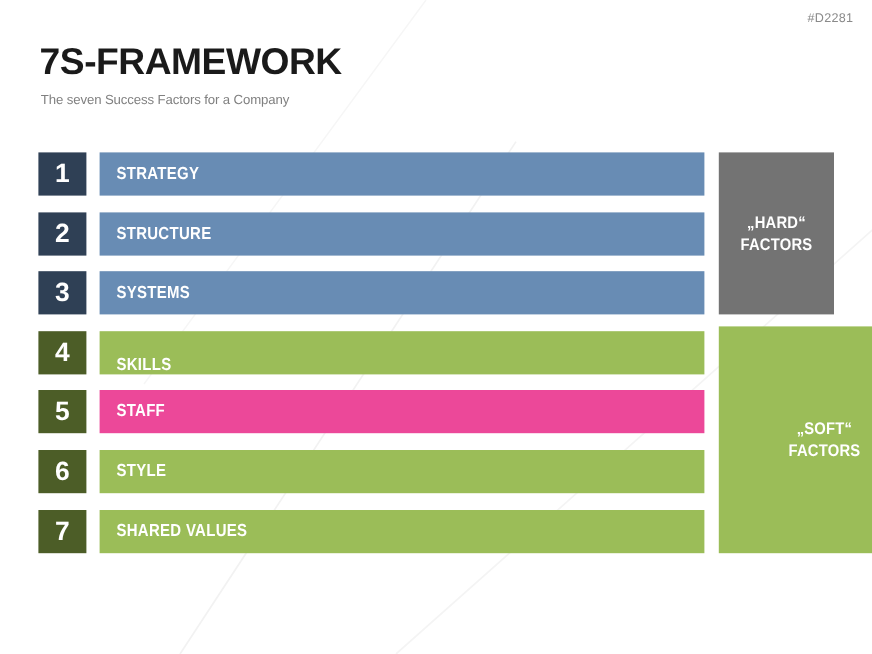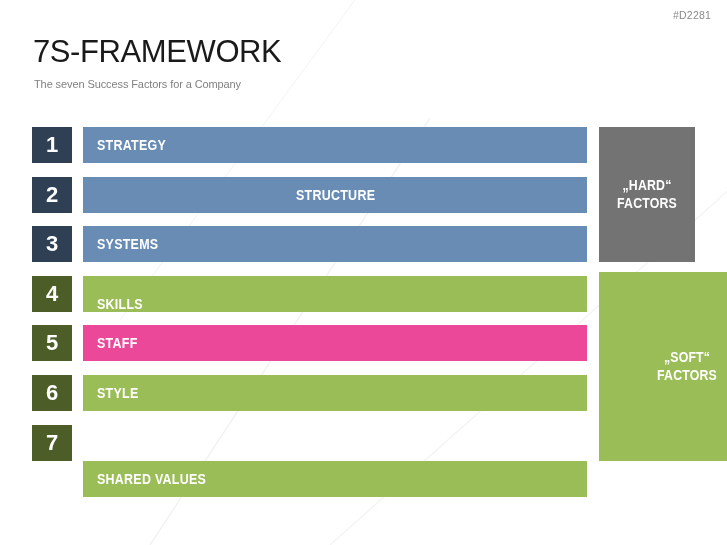--- a/index.html
+++ b/index.html
@@ -35,21 +35,21 @@
     letter-spacing: 0.2px;
     z-index: 6;
   }
 
   
   .title {
     position: absolute;
     left: 33px;
     top: 36px;
     font-size: 31px;
-    font-weight: normal;
+    font-weight: bold;
     color: #1a1a1a;
     letter-spacing: -0.4px;
     line-height: 1.05;
     z-index: 5;
   }
   .subtitle {
     position: absolute;
     left: 34px;
     top: 78px;
     font-size: 11px;
@@ -183,21 +183,21 @@
     </div>
     <div class="bar" style="background:#688cb4;">
       <span class="bar-label">Strategy</span>
     </div>
   </div>
 
   <div class="row" style="top:177px;">
     <div class="num-box" style="background:#2f4055;">
       <span>2</span>
     </div>
-    <div class="bar" style="background:#688cb4;justify-content:center;">
+    <div class="bar" style="background:#688cb4;">
       <span class="bar-label">Structure</span>
     </div>
   </div>
 
   <div class="row" style="top:226px;">
     <div class="num-box" style="background:#2f4055;">
       <span>3</span>
     </div>
     <div class="bar" style="background:#688cb4;">
       <span class="bar-label">Systems</span>
@@ -228,21 +228,21 @@
     </div>
     <div class="bar" style="background:#9bbd58;">
       <span class="bar-label">Style</span>
     </div>
   </div>
 
   <div class="row" style="top:425px;">
     <div class="num-box" style="background:#4c5d27;">
       <span>7</span>
     </div>
-    <div class="bar" style="background:#9bbd58;margin-top:36px;">
+    <div class="bar" style="background:#9bbd58;">
       <span class="bar-label">Shared Values</span>
     </div>
   </div>
 
 </div>
 
 <div class="side-panel" style="top:127px; height:135px; background:#737373;">
   <div class="side-panel-text">
     <span>„HARD“</span><br>
     <span>FACTORS</span>

